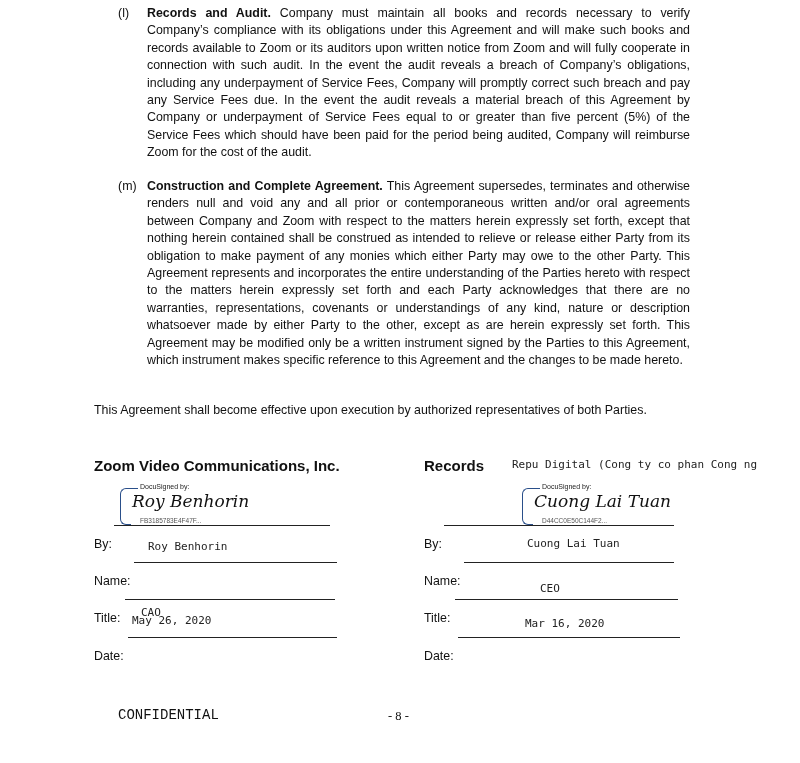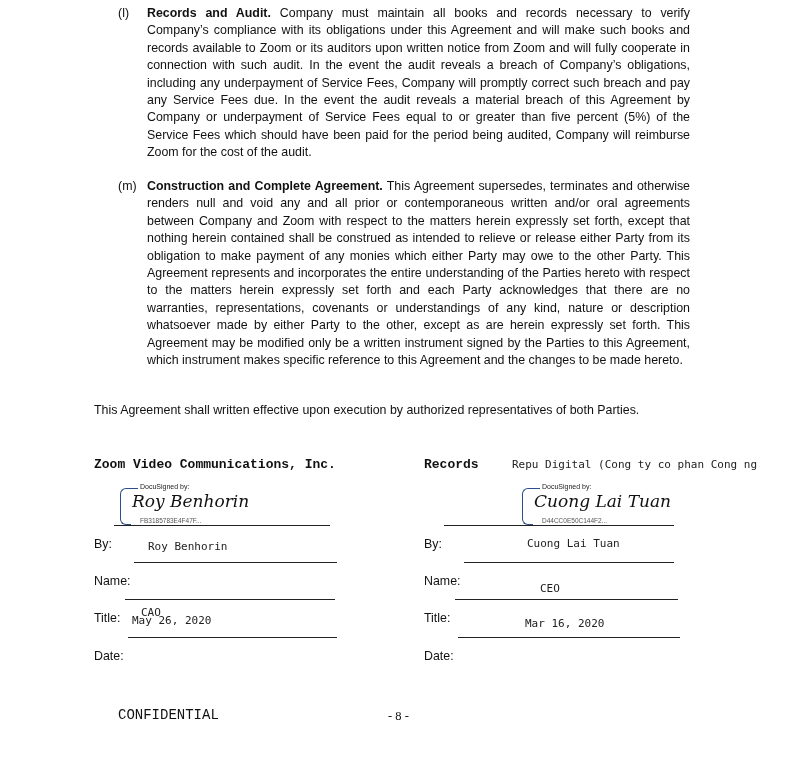--- a/index.html
+++ b/index.html
@@ -4,21 +4,21 @@
   <style>
     html, body { margin: 0; padding: 0; background: #ffffff; }
     body { width: 800px; height: 763px; position: relative; overflow: hidden; font-family: "Liberation Sans", "DejaVu Sans", sans-serif; color: #111; }
     .clause { position: absolute; left: 118px; width: 572px; font-size: 12.4px; line-height: 17.4px; text-align: justify; }
     .clause .num { position: absolute; left: 0; top: 0; }
     .clause .body { margin-left: 29px; }
     .clause b { font-weight: bold; }
     #clause-l { top: 5px; }
     #clause-m { top: 178px; }
     .effective { position: absolute; left: 94px; top: 403px; font-size: 12.4px; }
-    .party { position: absolute; font-size: 13px; font-weight: bold; font-family: Liberation Mono, monospace; }
+    .party { position: absolute; font-size: 15px; font-weight: bold; }
     .field { position: absolute; font-size: 12.4px; margin-top: 24px; }
     .line { position: absolute; border-bottom: 1px solid #222; height: 0; }
     .mono { position: absolute; font-family: "DejaVu Sans Mono", "Liberation Mono", monospace; font-size: 11px; color: #222; white-space: nowrap; }
     .sigbox { position: absolute; }
     .sigbox .bracket { position: absolute; left: 0; top: 5px; width: 10px; height: 35px; border: 1.5px solid #2a4f8a; border-right: none; border-radius: 6px 0 0 6px; }
     .sigbox .toprule { position: absolute; left: 8px; top: 5px; width: 10px; border-top: 1.5px solid #2a4f8a; }
     .sigbox .dslabel { position: absolute; left: 20px; top: 0px; font-size: 7px; font-family: "Liberation Sans", sans-serif; color: #222; }
     .sigbox .signature { position: absolute; left: 12px; top: 8px; font-family: "DejaVu Serif", "Liberation Serif", serif; font-style: italic; font-size: 17px; color: #111; white-space: nowrap; }
     .sigbox .hash { position: absolute; left: 20px; top: 34px; font-size: 6.5px; color: #555; font-family: "Liberation Sans", sans-serif; }
     .footer-conf { position: absolute; left: 118px; top: 707px; font-family: Liberation Mono, monospace; font-size: 14px; }
@@ -30,21 +30,21 @@
 <div class="clause" id="clause-l">
   <span class="num">(l)</span>
   <div class="body"><b>Records and Audit.</b><span> Company must maintain all books and records necessary to verify Company’s compliance with its obligations under this Agreement and will make such books and records available to Zoom or its auditors upon written notice from Zoom and will fully cooperate in connection with such audit.  In the event the audit reveals a breach of Company’s obligations, including any underpayment of Service Fees, Company will promptly correct such breach and pay any Service Fees due.  In the event the audit reveals a material breach of this Agreement by Company or underpayment of Service Fees equal to or greater than five percent (5%) of the Service Fees which should have been paid for the period being audited, Company will reimburse Zoom for the cost of the audit.</span></div>
 </div>
 
 <div class="clause" id="clause-m">
   <span class="num">(m)</span>
   <div class="body"><b>Construction and Complete Agreement.</b><span> This Agreement supersedes, terminates and otherwise renders null and void any and all prior or contemporaneous written and/or oral agreements between Company and Zoom with respect to the matters herein expressly set forth, except that nothing herein contained shall be construed as intended to relieve or release either Party from its obligation to make payment of any monies which either Party may owe to the other Party.  This Agreement represents and incorporates the entire understanding of the Parties hereto with respect to the matters herein expressly set forth and each Party acknowledges that there are no warranties, representations, covenants or understandings of any kind, nature or description whatsoever made by either Party to the other, except as are herein expressly set forth.  This Agreement may be modified only be a written instrument signed by the Parties to this Agreement, which instrument makes specific reference to this Agreement and the changes to be made hereto.</span></div>
 </div>
 
-<div class="effective">This Agreement shall written effective upon execution by authorized representatives of both Parties.</div>
+<div class="effective">This Agreement shall become effective upon execution by authorized representatives of both Parties.</div>
 
 <div class="party" style="left:94px; top:457px;">Zoom Video Communications, Inc.</div>
 
 <div class="field" style="left:94px; top:513px;">By:</div>
 <div class="line" style="left:114px; top:525px; width:216px;"></div>
 <div class="sigbox" style="left:120px; top:483px; width:200px; height:45px;">
   <div class="bracket"></div>
   <div class="toprule"></div>
   <div class="dslabel">DocuSigned by:</div>
   <div class="signature">Roy Benhorin</div>

